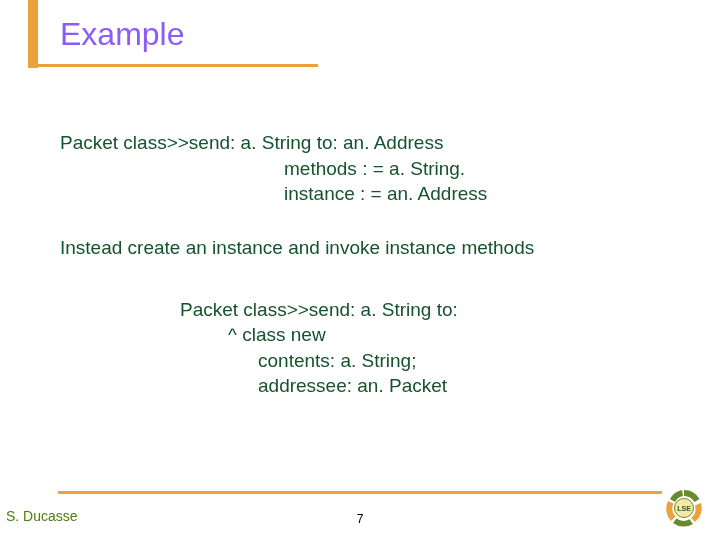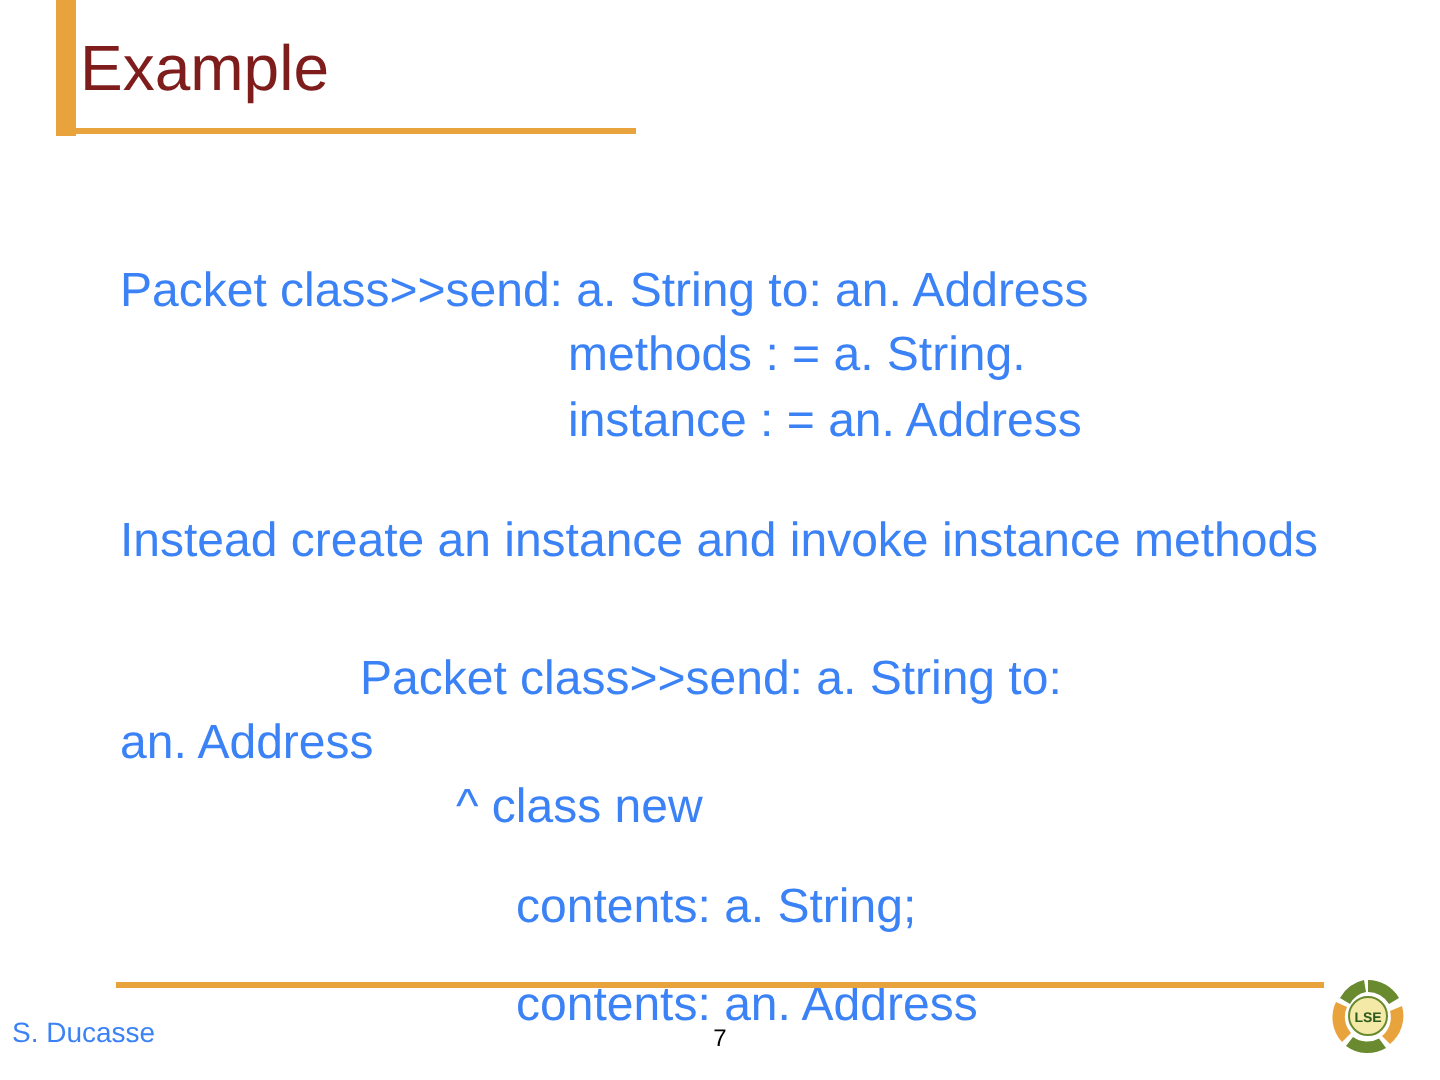--- a/index.html
+++ b/index.html
@@ -19,60 +19,61 @@
     height: 68px;
     background: #e8a33d;
   }
   .title-wrap {
     position: absolute;
     left: 40px;
     top: 16px;
   }
   .title {
     font-size: 32px;
-    color: #7f1d1d;
+    color: #8b5cf6;
     padding-bottom: 8px;
+    margin-left: 20px;
   }
   .title-underline {
     position: absolute;
     left: 28px;
     top: 64px;
     width: 290px;
     height: 3px;
     background: #e8a33d;
   }
   .body {
     position: absolute;
     left: 60px;
     top: 130px;
     width: 620px;
-    font-size: 24px;
-    color: #3b82f6;
+    font-size: 19px;
+    color: #14532d;
     line-height: 1.35;
   }
   .code-block-1 { margin-bottom: 28px; }
   .indent-1 { padding-left: 224px; }
   .para { margin-bottom: 36px; }
   .indent-2a { padding-left: 120px; }
   .indent-2b { padding-left: 168px; }
-  .indent-2c { padding-left: 198px; margin-top: 17px; }
+  .indent-2c { padding-left: 198px; }
   .bottom-rule {
     position: absolute;
     left: 58px;
     bottom: 46px;
     width: 604px;
     height: 3px;
     background: #e8a33d;
   }
   .footer-author {
     position: absolute;
     left: 6px;
     bottom: 16px;
     font-size: 14px;
-    color: #3b82f6;
+    color: #4d7c0f;
   }
   .page-num {
     position: absolute;
     bottom: 14px;
     left: 50%;
     transform: translateX(-50%);
     font-size: 12px;
     color: #000;
   }
   .logo {
@@ -97,24 +98,23 @@
   <div class="code-block-1">
     <div>Packet class&gt;&gt;send: a. String to: an. Address</div>
     <div class="indent-1">methods : = a. String.</div>
     <div class="indent-1">instance : = an. Address</div>
   </div>
 
   <div class="para">Instead create an instance and invoke instance methods</div>
 
   <div>
     <div class="indent-2a">Packet class&gt;&gt;send: a. String to:</div>
-    <div>an. Address</div>
     <div class="indent-2b">^ class new</div>
     <div class="indent-2c">contents: a. String;</div>
-    <div class="indent-2c">contents: an. Address</div>
+    <div class="indent-2c">addressee: an. Packet</div>
   </div>
 </div>
 
 <div class="bottom-rule"></div>
 
 <div class="footer-author">S. Ducasse</div>
 <div class="page-num">7</div>
 
 <svg class="logo" viewBox="0 0 44 44">
   <g>

